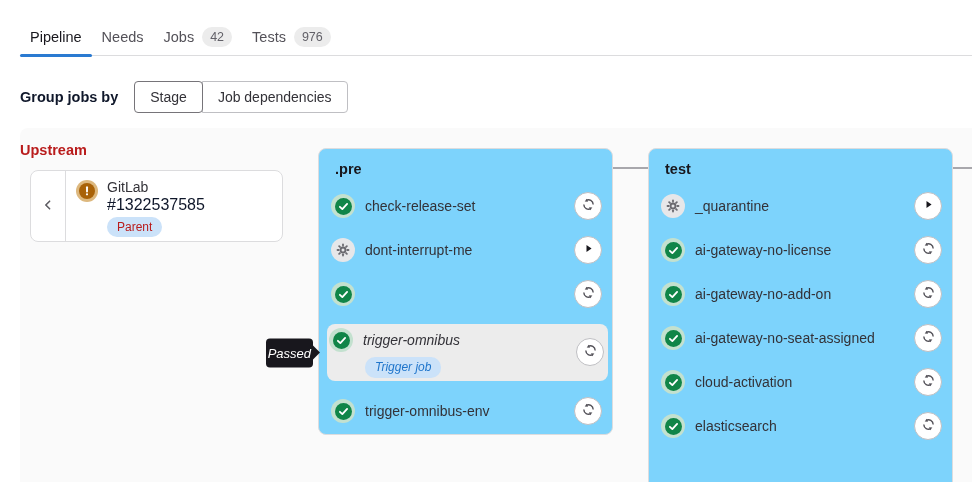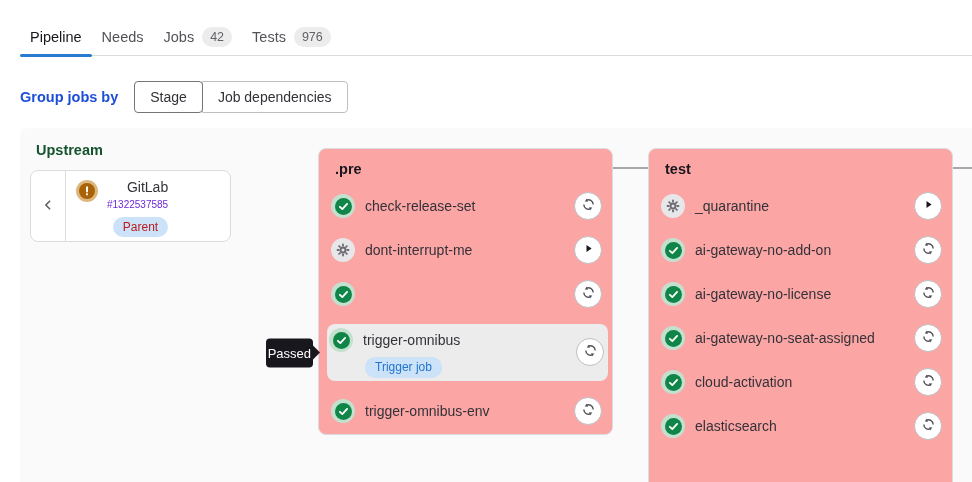--- a/index.html
+++ b/index.html
@@ -13,70 +13,70 @@
          color:#535158; background:none; border:none; cursor:pointer; position:relative;
          font-family:inherit; }
   .tab.active { color:#18171d; font-weight:400; }
   .tab.active::after { content:""; position:absolute; left:0; right:0; bottom:-2px; height:3px;
          background:#2a7ad1; border-radius:2px; }
   .tab-badge { background:#ececec; color:#626168; font-size:12.5px; font-weight:400;
          padding:2px 8px; border-radius:10px; line-height:16px; }
 
   
   .groupby { display:flex; align-items:center; gap:16px; margin:25px 0 0 20px; }
-  .groupby-label { font-size:14.5px; font-weight:700; color:#1d4ed8; }
+  .groupby-label { font-size:14.5px; font-weight:700; color:#0f172a; }
   .segmented { display:inline-flex; }
   .seg-btn { height:32px; padding:0 15px; background:#fff; border:1px solid #bfbfc3;
          font-size:14px; color:#333238; cursor:pointer; font-family:inherit; }
   .seg-btn:first-child { border-radius:4px 0 0 4px; }
   .seg-btn:last-child { border-radius:0 4px 4px 0; margin-left:-1px; }
   .seg-btn.selected { border:1px solid #767479; border-radius:4px; position:relative; z-index:1; }
 
   
   .graph { position:absolute; left:20px; top:128px; width:952px; height:354px;
          background:#fafafa; border-top-left-radius:8px; overflow:hidden; }
   .connector { position:absolute; height:2px; background:#a8a7ac; top:39px; }
   .connector.c1 { left:593px; width:35px; }
   .connector.c2 { left:933px; width:19px; }
 
   
-  .upstream-title { position:absolute; left:16px; top:14px; font-size:14.5px; font-weight:700; color:#14532d; }
-  .up-card { position:absolute; left:10px; top:42px; width:201px; height:72px; background:#fff;
-         border:1px solid #dcdcde; border-radius:8px; display:flex;text-align:right; }
+  .upstream-title { position:absolute; left:0; top:14px; font-size:14.5px; font-weight:700; color:#b91c1c; }
+  .up-card { position:absolute; left:10px; top:42px; width:253px; height:72px; background:#fff;
+         border:1px solid #dcdcde; border-radius:8px; display:flex; }
   .collapse { width:35px; flex:none; background:transparent; border:none;
          border-right:1px solid #dcdcde; border-radius:8px 0 0 8px; cursor:pointer;
          display:flex; align-items:center; justify-content:center; }
   .up-body { display:flex; padding:8px 0 0 10px; }
   .warn-icon { width:22px; height:22px; border-radius:50%; background:#ddb87e; flex:none;
          display:flex; align-items:center; justify-content:center; margin-top:1px; }
   .up-meta { margin-left:9px; }
   .up-project { font-size:14px; line-height:17px; color:#333238; }
-  .up-link { display:block; font-size:10px; line-height:17px; color:#6d28d9; text-decoration:none; cursor:pointer; }
+  .up-link { display:block; font-size:16px; line-height:17px; color:#0f172a; text-decoration:none; cursor:pointer; }
   .pill { display:inline-block; background:#cbe2f9; color:#b91c1c; font-size:12px;
          padding:3px 10px; border-radius:10px; margin-top:4px; line-height:14px; }
 
   
-  .stage { position:absolute; background:#fca5a5; border:1px solid #dcdcde; border-radius:8px; padding:10px; }
+  .stage { position:absolute; background:#7dd3fc; border:1px solid #dcdcde; border-radius:8px; padding:10px; }
   .stage.pre  { left:298px; top:20px; width:295px; height:287px; }
   .stage.test { left:628px; top:20px; width:305px; height:380px; }
   .stage h3 { margin:2px 0 15px 6px; font-size:14.5px; font-weight:700; color:#18171d; }
 
   .job { display:flex; align-items:center; height:28px; margin-bottom:16px; padding-left:2px; }
   .status { width:24px; height:24px; border-radius:50%; flex:none;
          display:flex; align-items:center; justify-content:center; }
   .status.success { background:#c3e1cf; }
   .status.manual  { background:#e7e7e9; }
   .job-name { margin-left:10px; font-size:14px; color:#333238; white-space:nowrap; }
   .action { margin-left:auto; width:28px; height:28px; flex:none; border-radius:50%;
          border:1px solid #bfbfc3; background:#fff; cursor:pointer; padding:0;
          display:flex; align-items:center; justify-content:center; }
 
   .job-hl { position:relative; background:#ececec; border-radius:8px;
          margin:0 -6px 16px -2px; padding:2px 4px 3px 2px;
-         display:grid; grid-template-columns:1fr 28px; align-items:center; }
+         display:grid; grid-template-columns:1fr 28px; align-items:center;font-style:italic; }
   .job-hl .line1 { grid-column:1; grid-row:1; display:flex; align-items:center; height:28px; }
   .job-hl .action { grid-column:2; grid-row:1 / span 2; margin-left:0; justify-self:end; align-self:center; }
   .trigger-badge { grid-column:1; grid-row:2; justify-self:start; margin:3px 0 0 36px;
          background:#cbe2f9; color:#1f75cb; font-size:12px; padding:3px 10px;
          border-radius:10px; line-height:15px; }
 
   .tooltip { position:absolute; right:calc(100% + 14px); top:50%; transform:translateY(-50%);
          background:#18171d; color:#fff; font-size:13px; padding:7px 2px; border-radius:4px;
          white-space:nowrap; }
   .tooltip::after { content:""; position:absolute; left:100%; top:50%; margin-top:-7px;
@@ -274,40 +274,40 @@
               </svg></span>
           </button>
         </div>
         <div class="job">
           <span class="status success">
             <svg width="17" height="17" viewBox="0 0 16 16">
               <circle cx="8" cy="8" r="8" fill="#108548"></circle>
               <path d="M4.6 8.3 L6.9 10.5 L11.4 5.6" fill="none" stroke="#fff" stroke-width="1.7" stroke-linecap="round" stroke-linejoin="round"></path>
             </svg>
           </span>
+          <span class="job-name">ai-gateway-no-license</span>
+          <button class="action">
+            <span><svg width="15" height="15" viewBox="0 0 16 16">
+                <g fill="none" stroke="#535158" stroke-width="1.5">
+                  <path d="M13 8 A5 5 0 0 0 5.5 3.7"></path>
+                  <path d="M3 8 A5 5 0 0 0 10.5 12.3"></path>
+                </g>
+                <path d="M3.9 4.9 L6.3 1.9 L7.4 5.1 Z" fill="#535158"></path>
+                <path d="M12.1 11.1 L9.7 14.1 L8.6 10.9 Z" fill="#535158"></path>
+              </svg></span>
+          </button>
+        </div>
+        <div class="job">
+          <span class="status success">
+            <svg width="17" height="17" viewBox="0 0 16 16">
+              <circle cx="8" cy="8" r="8" fill="#108548"></circle>
+              <path d="M4.6 8.3 L6.9 10.5 L11.4 5.6" fill="none" stroke="#fff" stroke-width="1.7" stroke-linecap="round" stroke-linejoin="round"></path>
+            </svg>
+          </span>
           <span class="job-name">ai-gateway-no-add-on</span>
-          <button class="action">
-            <span><svg width="15" height="15" viewBox="0 0 16 16">
-                <g fill="none" stroke="#535158" stroke-width="1.5">
-                  <path d="M13 8 A5 5 0 0 0 5.5 3.7"></path>
-                  <path d="M3 8 A5 5 0 0 0 10.5 12.3"></path>
-                </g>
-                <path d="M3.9 4.9 L6.3 1.9 L7.4 5.1 Z" fill="#535158"></path>
-                <path d="M12.1 11.1 L9.7 14.1 L8.6 10.9 Z" fill="#535158"></path>
-              </svg></span>
-          </button>
-        </div>
-        <div class="job">
-          <span class="status success">
-            <svg width="17" height="17" viewBox="0 0 16 16">
-              <circle cx="8" cy="8" r="8" fill="#108548"></circle>
-              <path d="M4.6 8.3 L6.9 10.5 L11.4 5.6" fill="none" stroke="#fff" stroke-width="1.7" stroke-linecap="round" stroke-linejoin="round"></path>
-            </svg>
-          </span>
-          <span class="job-name">ai-gateway-no-license</span>
           <button class="action">
             <span><svg width="15" height="15" viewBox="0 0 16 16">
                 <g fill="none" stroke="#535158" stroke-width="1.5">
                   <path d="M13 8 A5 5 0 0 0 5.5 3.7"></path>
                   <path d="M3 8 A5 5 0 0 0 10.5 12.3"></path>
                 </g>
                 <path d="M3.9 4.9 L6.3 1.9 L7.4 5.1 Z" fill="#535158"></path>
                 <path d="M12.1 11.1 L9.7 14.1 L8.6 10.9 Z" fill="#535158"></path>
               </svg></span>
           </button>

